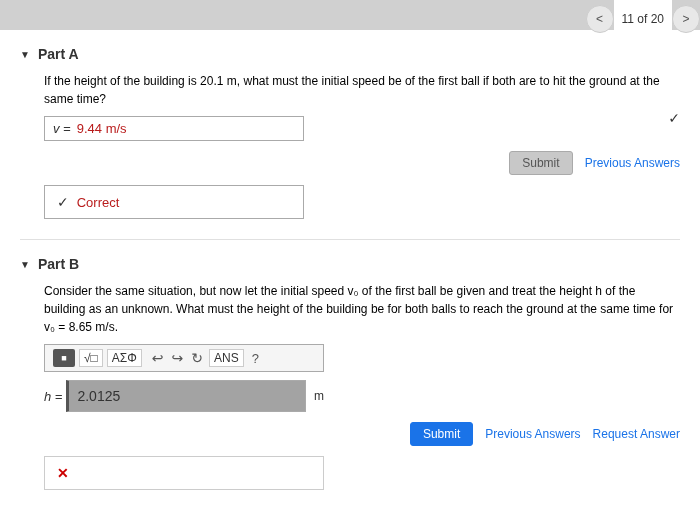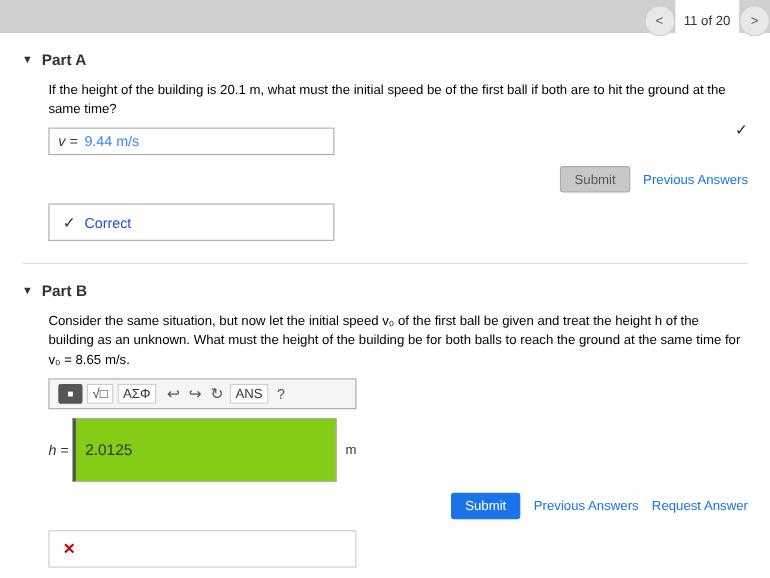--- a/index.html
+++ b/index.html
@@ -106,21 +106,21 @@
       background: white;
     }
     .answer-var {
       font-size: 13px;
       color: #333;
       margin-right: 6px;
       font-style: italic;
     }
     .answer-value {
       font-size: 13px;
-      color: #3b82f6;
+      color: #b91c1c;
       flex: 1;
     }
     .btn-row {
       display: flex;
       align-items: center;
       gap: 12px;
       margin-bottom: 10px;
       justify-content: flex-end;
     }
     .submit-btn {
@@ -156,21 +156,21 @@
       color: #333;
       background: white;
     }
     .check-icon {
       color: #333;
       font-size: 14px;
     }
     .correct-text {
       font-size: 13px;
       font-weight: normal;
-      color: #1d4ed8;
+      color: #b91c1c;
     }
     .checkmark-top {
       position: absolute;
       right: 20px;
       top: 80px;
       color: #333;
       font-size: 14px;
     }
     .toolbar {
       display: flex;
@@ -228,25 +228,25 @@
     }
     .answer-var-b {
       font-size: 13px;
       color: #333;
       margin-right: 4px;
       font-style: italic;
     }
     .answer-input-b {
       border: 1px solid #aaa;
       border-left: 3px solid #555;
-      padding: 20px 8px;
+      padding: 7px 8px;
       font-size: 14px;
       color: #333;
       flex: 1;
-      background: #84cc16;
+      background: #a3a3a3;
     }
     .answer-unit-b {
       font-size: 12px;
       color: #333;
       margin-left: 8px;
     }
     .incorrect-box {
       border: 1px solid #ccc;
       padding: 8px 12px;
       width: 280px;

